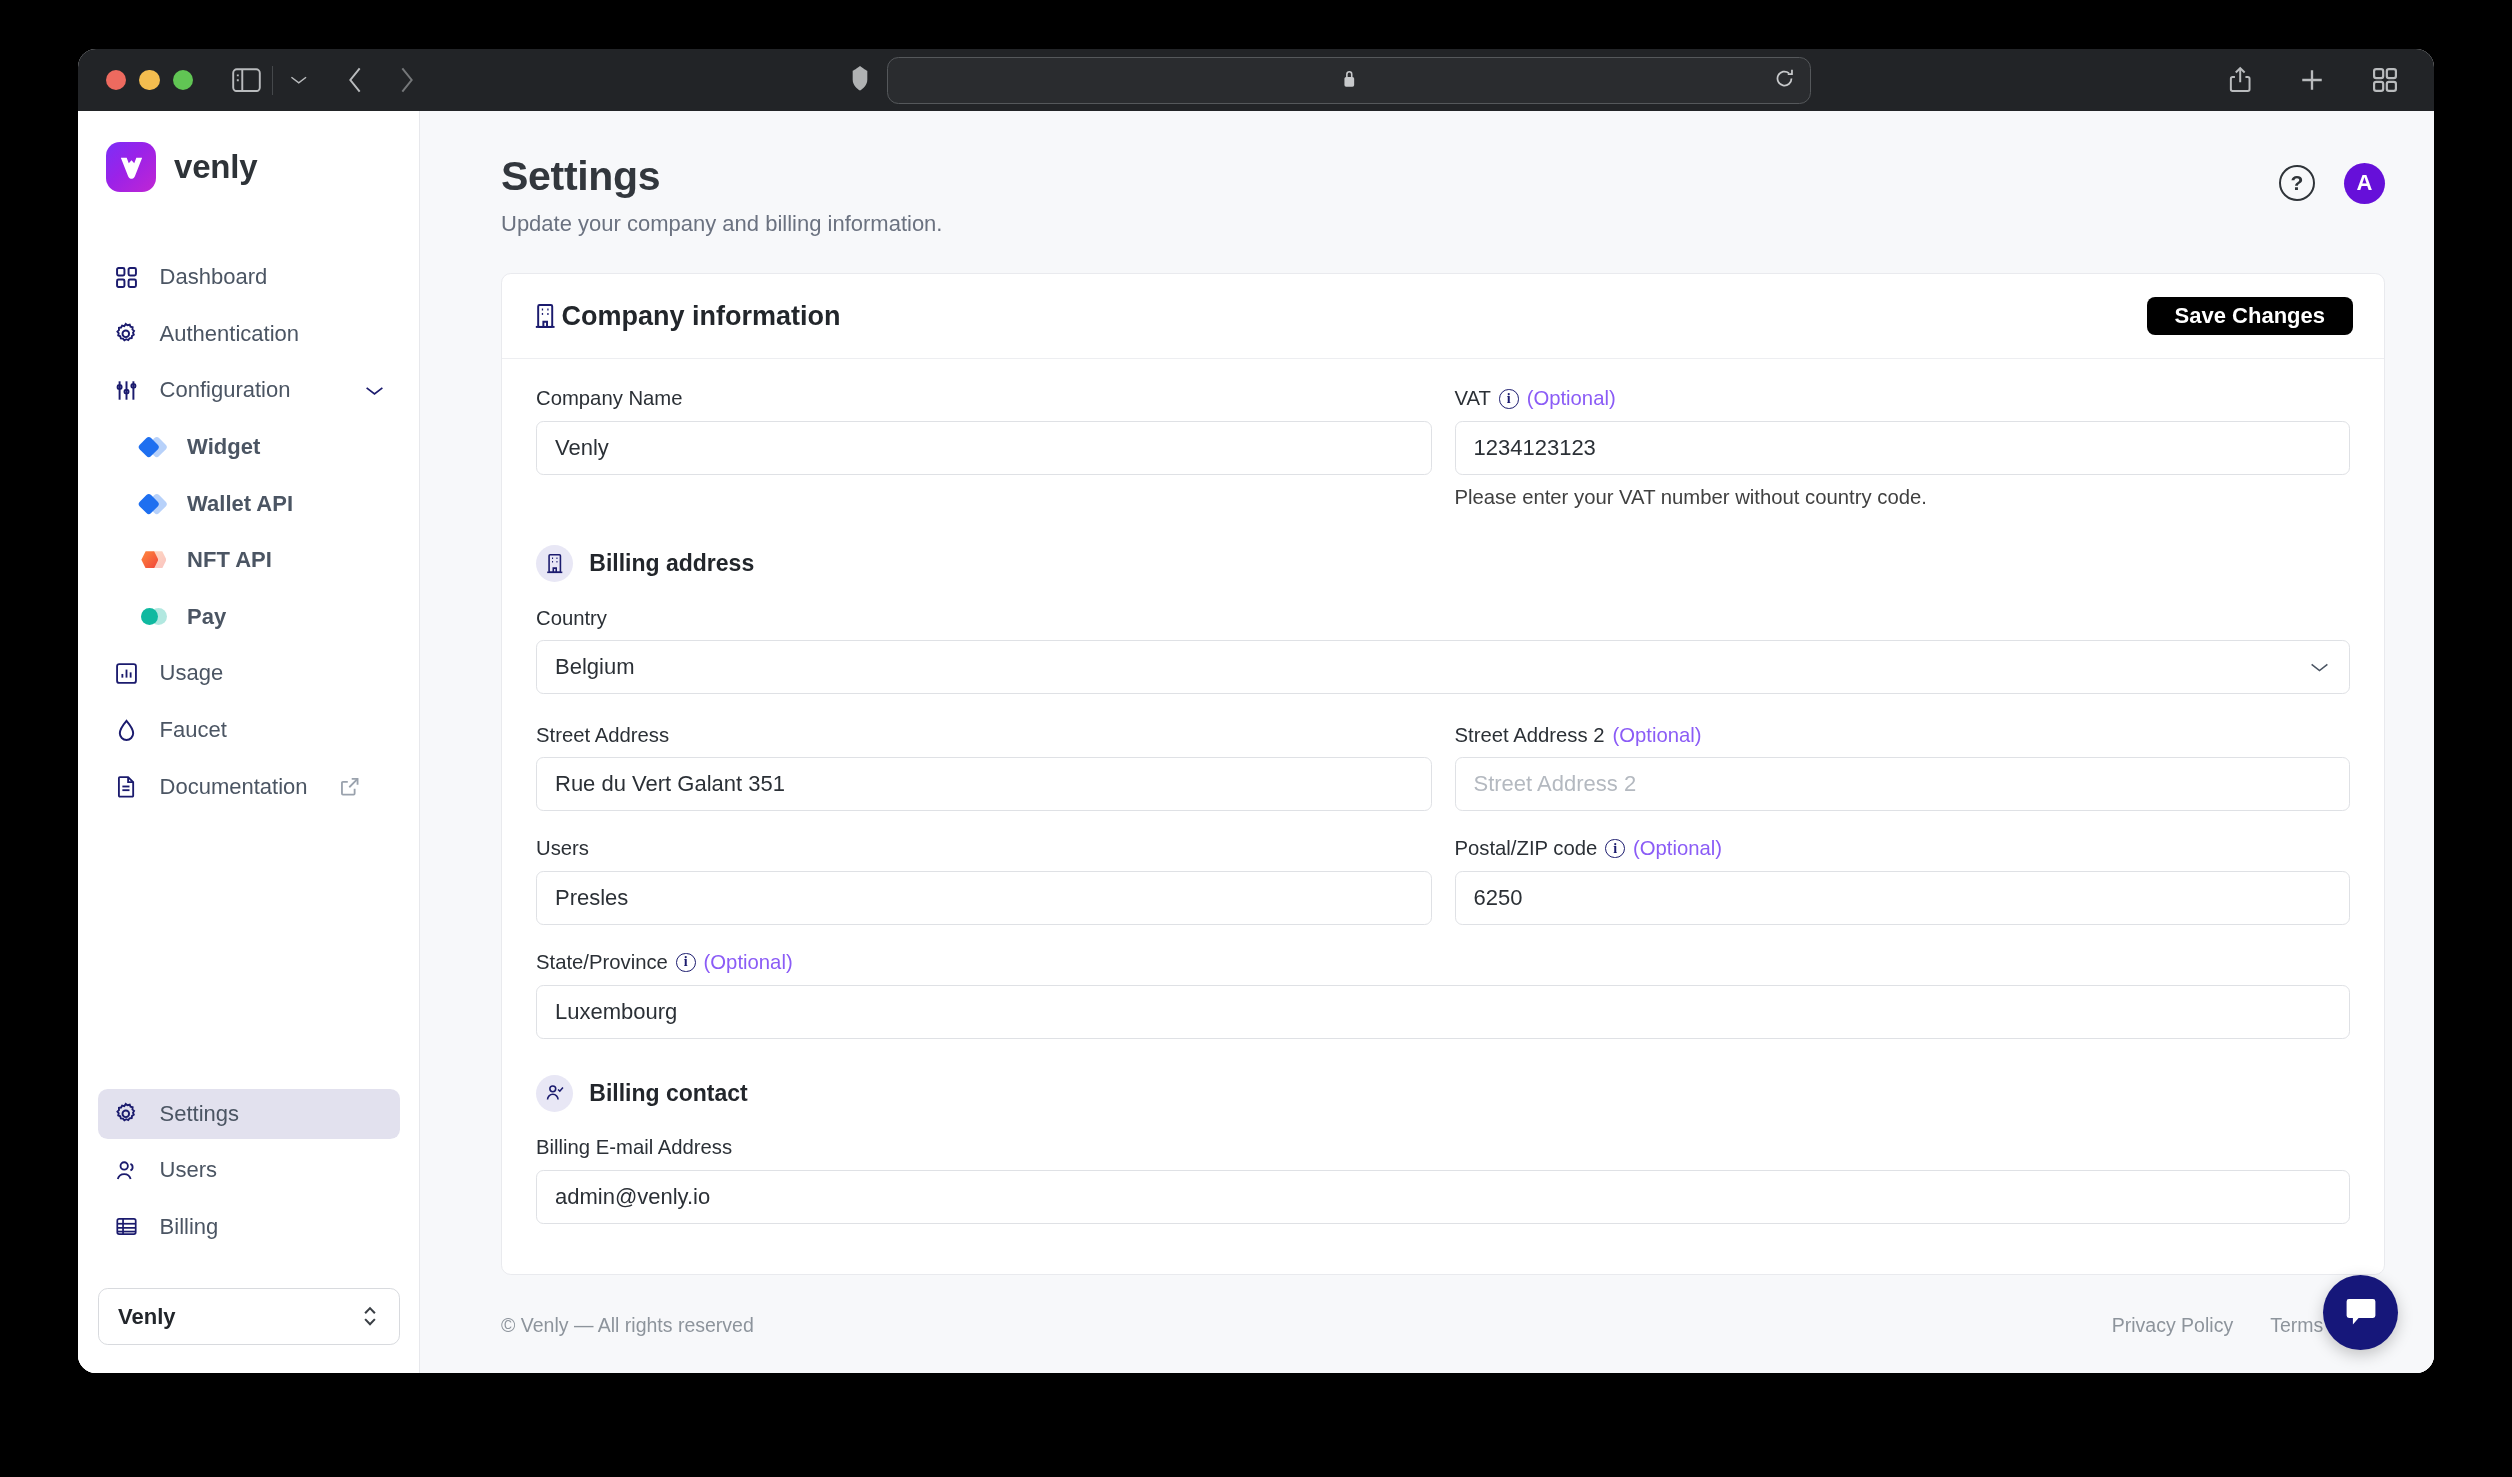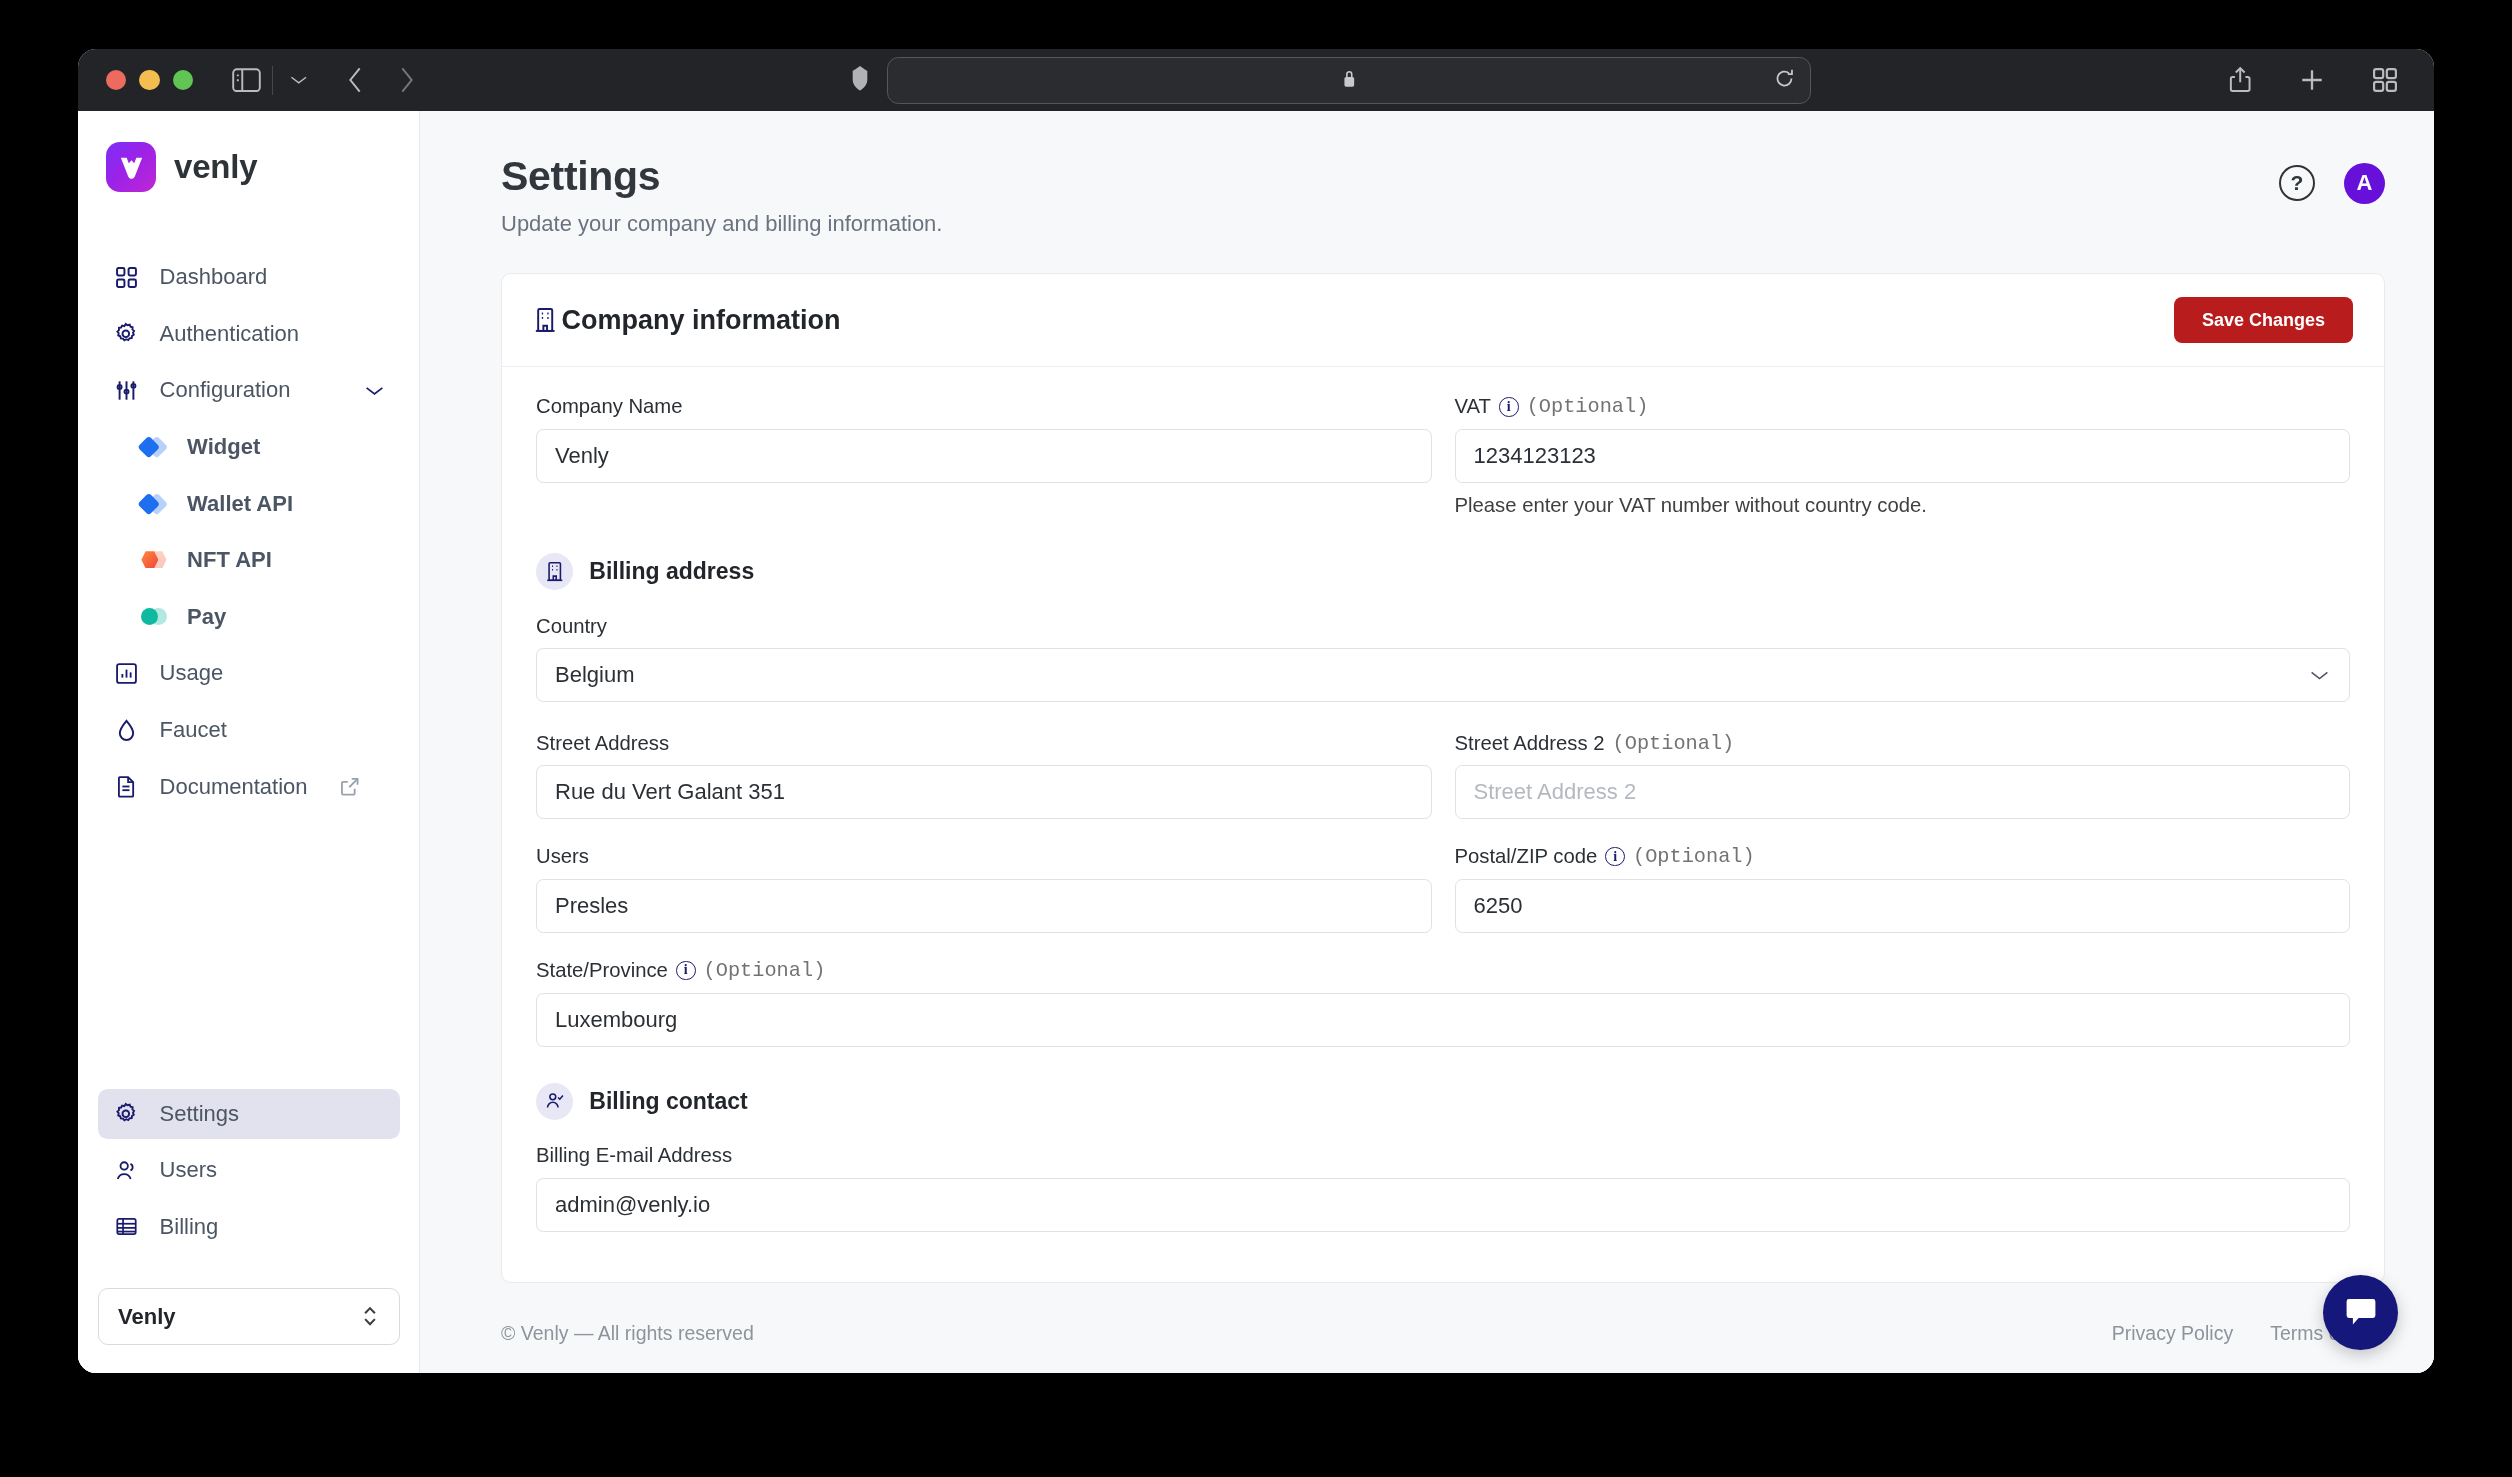--- a/index.html
+++ b/index.html
@@ -217,44 +217,44 @@
     border-radius: 9.8px;
   }
   .card-head {
     display: flex; align-items: center; justify-content: space-between;
     padding: 23px 31px;
     border-bottom: 0.8px solid #edeef1;
   }
   .card-head-left { display: flex; align-items: center; gap: 4px; }
   .card-title { font-size: 27px; font-weight: 700; color: #22262b; }
   .btn-primary {
-    background: #b91c1c; color: #ffffff;
+    background: #000000; color: #ffffff;
     border: none; border-radius: 8.1px;
-    padding: 0 28px; height: 46px;
-    font-size: 18px; font-weight: 700;
+    padding: 0 28px; height: 38px;
+    font-size: 22px; font-weight: 700;
     font-family: "Liberation Sans", sans-serif;
     cursor: pointer;
   }
 
   .card-body { padding: 28px 34px 42px 34px; }
 
   .form-grid {
     display: grid;
     grid-template-columns: 1fr 1fr;
     column-gap: 23px;
   }
   .field { margin-bottom: 8.1px; }
   .field.full { grid-column: 1 / span 2; }
 
   .field-label {
     display: flex; align-items: center; gap: 8.1px;
     font-size: 20.3px; color: #2b3036; font-weight: 400;
     margin-bottom: 10.6px;
   }
-  .field-label .optional { color: #737373; font-family: Liberation Mono, monospace; }
+  .field-label .optional { color: #8b5cf6; }
   .info-ico {
     width: 19.5px; height: 19.5px; border-radius: 50%;
     border: 1.6px solid #1b1b6e; color: #1b1b6e;
     display: inline-flex; align-items: center; justify-content: center;
     font-size: 14px; font-weight: 700; font-family: "Liberation Serif", serif;
     cursor: pointer;
   }
 
   .input {
     height: 54px; width: 100%;

